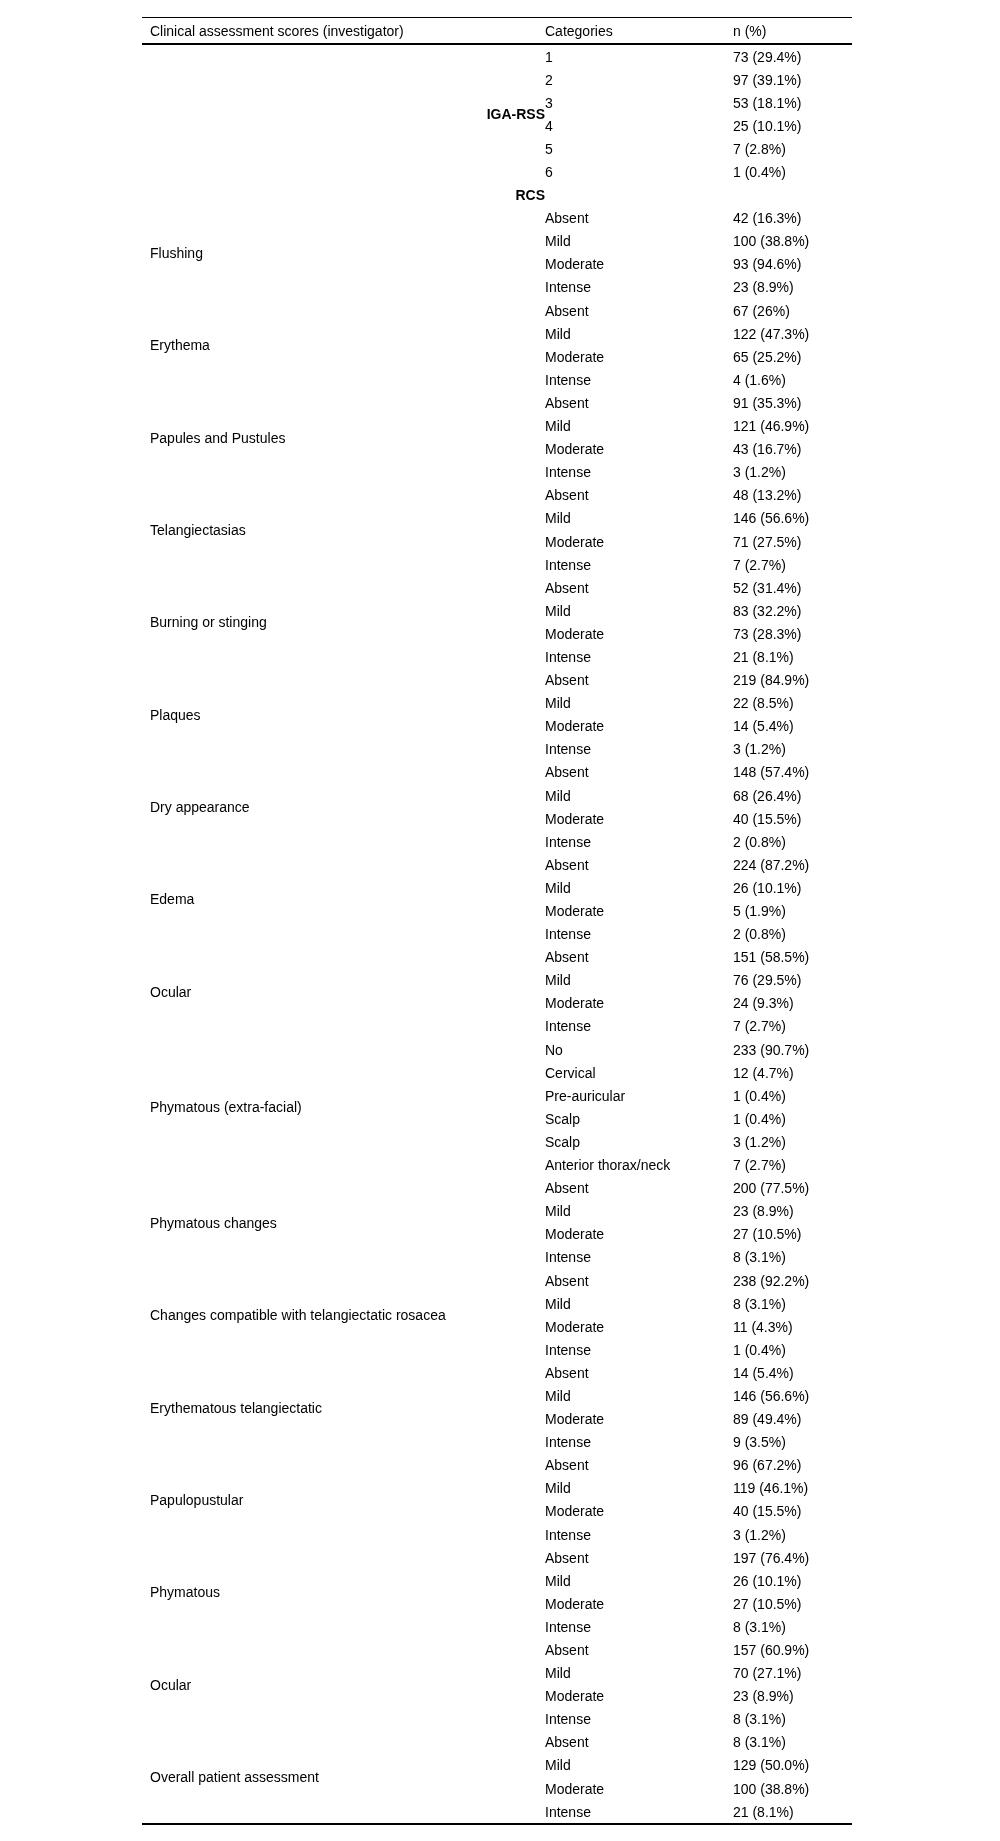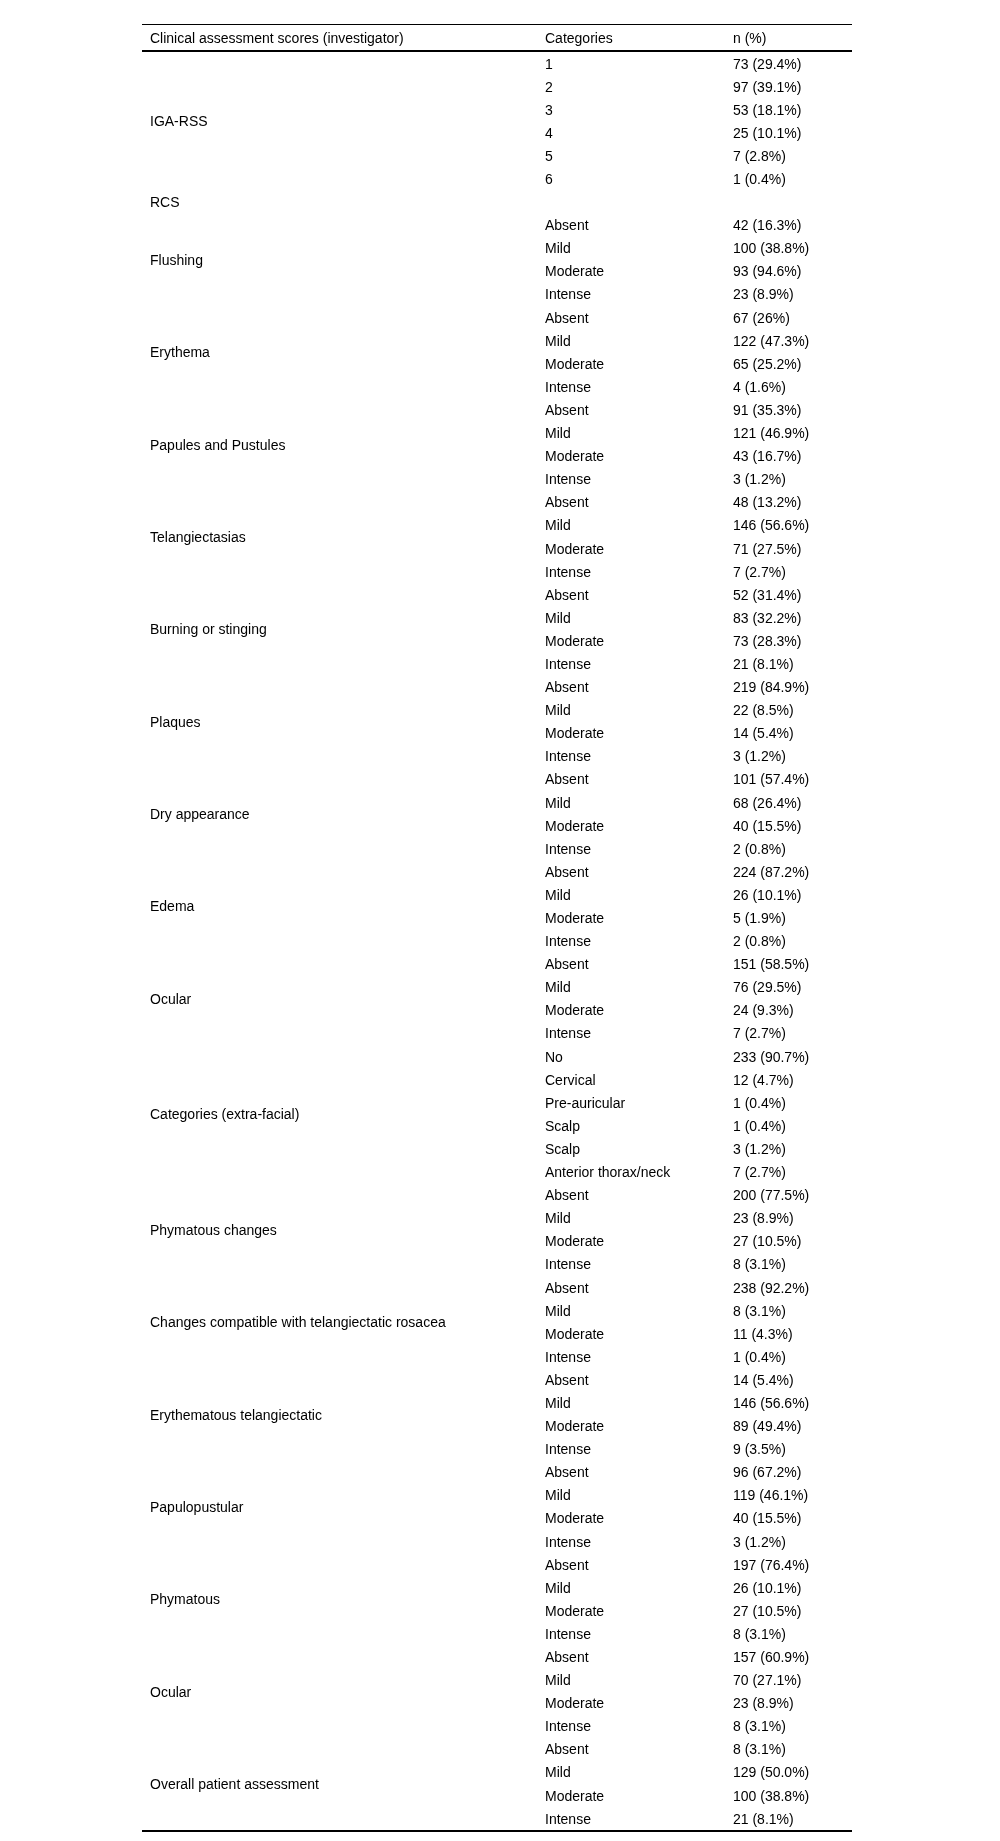--- a/index.html
+++ b/index.html
@@ -11,21 +11,21 @@
     width: 1000px;
     height: 1841px;
     position: relative;
     font-family: "Liberation Sans", sans-serif;
     color: #000000;
     -webkit-font-smoothing: antialiased;
   }
   .table-wrap {
     position: absolute;
     left: 142px;
-    top: 24px;
+    top: 17px;
   }
   table.assessment {
     border-collapse: collapse;
     table-layout: fixed;
     width: 710px;
     border-top: 1.5px solid #000;
     border-bottom: 2px solid #000;
   }
   col.c1 { width: 403px; }
   col.c2 { width: 188px; }
@@ -46,21 +46,21 @@
     height: 23.1px;
     padding: 0;
     vertical-align: middle;
     white-space: nowrap;
     line-height: 1;
   }
   td.feature {
     padding-left: 8px;
     vertical-align: middle;
   }
-  td.bold { font-weight: normal; }
+  td.bold { font-weight: bold; text-align: right; }
 </style>
 </head>
 <body>
 
 <div class="table-wrap">
   <table class="assessment">
     <colgroup>
       <col class="c1">
       <col class="c2">
       <col class="c3">
@@ -201,21 +201,21 @@
           <td>Moderate</td>
           <td>14 (5.4%)</td>
         </tr>
         <tr>
           <td>Intense</td>
           <td>3 (1.2%)</td>
         </tr>
         <tr>
           <td class="feature" rowspan="4">Dry appearance</td>
           <td>Absent</td>
-          <td>101 (57.4%)</td>
+          <td>148 (57.4%)</td>
         </tr>
         <tr>
           <td>Mild</td>
           <td>68 (26.4%)</td>
         </tr>
         <tr>
           <td>Moderate</td>
           <td>40 (15.5%)</td>
         </tr>
         <tr>
@@ -250,21 +250,21 @@
         </tr>
         <tr>
           <td>Moderate</td>
           <td>24 (9.3%)</td>
         </tr>
         <tr>
           <td>Intense</td>
           <td>7 (2.7%)</td>
         </tr>
         <tr>
-          <td class="feature" rowspan="6">Categories (extra-facial)</td>
+          <td class="feature" rowspan="6">Phymatous (extra-facial)</td>
           <td>No</td>
           <td>233 (90.7%)</td>
         </tr>
         <tr>
           <td>Cervical</td>
           <td>12 (4.7%)</td>
         </tr>
         <tr>
           <td>Pre-auricular</td>
           <td>1 (0.4%)</td>

